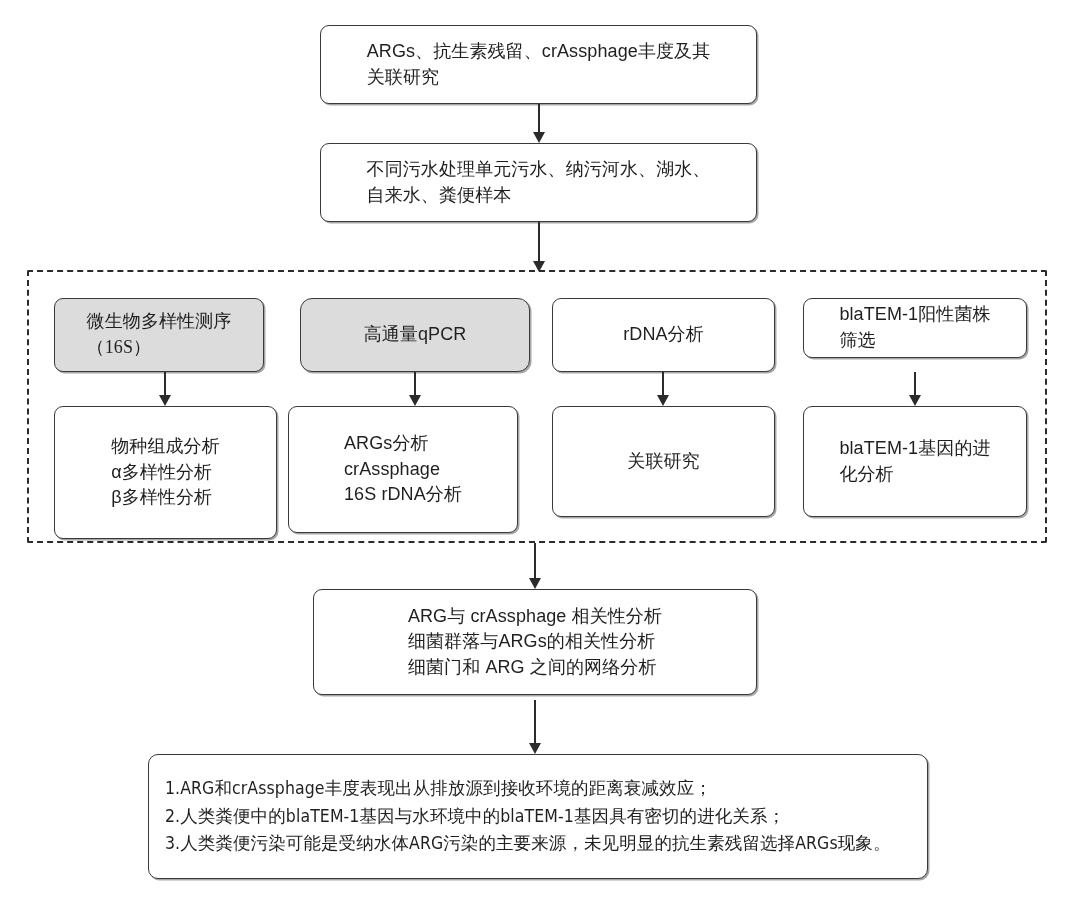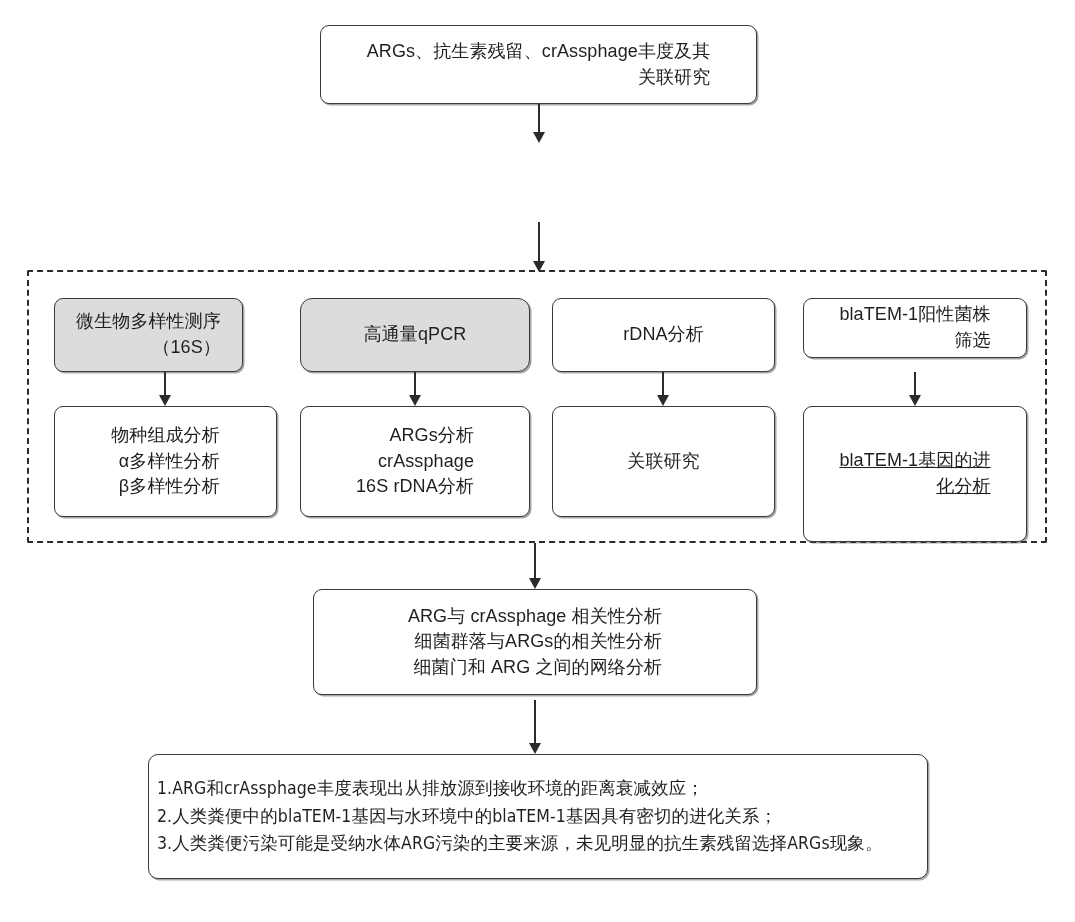--- a/index.html
+++ b/index.html
@@ -22,21 +22,21 @@
   
   .node {
     position: absolute;
     box-sizing: border-box;
     border: 1.6px solid #3a3a3a;
     border-radius: 9px;
     background: #ffffff;
     display: flex;
     align-items: center;
     justify-content: center;
-    text-align: right;
+    text-align: left;
     font-size: 18px;
     line-height: 1.42;
     color: #1f1f1f;
     letter-spacing: 0.1px;
     box-shadow: 1.5px 1.5px 0 rgba(60,60,60,0.45);
     padding: 2px 4px;
   }
   .node .txt {
     white-space: pre-line;
     display: block;
@@ -75,21 +75,21 @@
     border-top: 11px solid #2b2b2b;
   }
 
   
   .node.conclusions {
     justify-content: flex-start;
     text-align: left;
     font-family: "DejaVu Sans Condensed", "Liberation Sans", sans-serif;
     font-size: 17.5px;
     line-height: 1.58;
-    padding: 10px 8px;
+    padding: 10px 16px;
     border-radius: 10px;
   }
   .node.conclusions .txt {
     width: 100%;
   }
 </style>
 </head>
 <body>
 
 <div id="canvas">
@@ -97,50 +97,54 @@
   <div class="node" style="left:320px; top:25px; width:437px; height:79px;">
     <span class="txt">ARGs、抗生素残留、crAssphage丰度及其
 关联研究</span>
   </div>
 
   <div class="connector" style="left:538px; top:104px; width:2px; height:39px;">
     <div class="stem" style="height:30px;"></div>
     <div class="head" style="top:28px;"></div>
   </div>
 
+  <div class="node" style="left:320px; top:143px; width:437px; height:79px;">
+    <span class="txt">不同污水处理单元污水、纳污河水、湖水、
+自来水、粪便样本</span>
+  </div>
 
   <div class="connector" style="left:538px; top:222px; width:2px; height:50px;">
     <div class="stem" style="height:41px;"></div>
     <div class="head" style="top:39px;"></div>
   </div>
 
   <div class="dashed-group" style="left:27px; top:270px; width:1020px; height:273px;"></div>
 
-  <div class="node shaded" style="left:54px; top:298px; width:189px; height:74px;">
+  <div class="node shaded" style="left:54px; top:298px; width:210px; height:74px;font-family:Liberation Serif, serif;">
     <span class="txt">微生物多样性测序
 （16S）</span>
   </div>
   <div class="connector" style="left:164px; top:372px; width:2px; height:34px;">
     <div class="stem" style="height:25px;"></div>
     <div class="head" style="top:23px;"></div>
   </div>
-  <div class="node" style="left:54px; top:406px; width:223px; height:111px;">
+  <div class="node" style="left:54px; top:406px; width:223px; height:133px;">
     <span class="txt">物种组成分析
 α多样性分析
 β多样性分析</span>
   </div>
 
   <div class="node shaded" style="left:300px; top:298px; width:230px; height:74px;border-radius:12px;">
     <span class="txt">高通量qPCR</span>
   </div>
   <div class="connector" style="left:414px; top:372px; width:2px; height:34px;">
     <div class="stem" style="height:25px;"></div>
     <div class="head" style="top:23px;"></div>
   </div>
-  <div class="node" style="left:300px; top:406px; width:230px; height:111px;">
+  <div class="node" style="left:288px; top:406px; width:230px; height:127px;">
     <span class="txt">ARGs分析
 crAssphage
 16S rDNA分析</span>
   </div>
 
   <div class="node" style="left:552px; top:298px; width:223px; height:74px;">
     <span class="txt">rDNA分析</span>
   </div>
   <div class="connector" style="left:662px; top:372px; width:2px; height:34px;">
     <div class="stem" style="height:25px;"></div>
@@ -151,21 +155,21 @@
   </div>
 
   <div class="node" style="left:803px; top:298px; width:224px; height:60px;">
     <span class="txt">blaTEM-1阳性菌株
 筛选</span>
   </div>
   <div class="connector" style="left:914px; top:372px; width:2px; height:34px;">
     <div class="stem" style="height:25px;"></div>
     <div class="head" style="top:23px;"></div>
   </div>
-  <div class="node" style="left:803px; top:406px; width:224px; height:136px;text-decoration:underline;">
+  <div class="node" style="left:803px; top:406px; width:224px; height:111px;">
     <span class="txt">blaTEM-1基因的进
 化分析</span>
   </div>
 
   <div class="connector" style="left:534px; top:543px; width:2px; height:46px;">
     <div class="stem" style="height:37px;"></div>
     <div class="head" style="top:35px;"></div>
   </div>
 
   <div class="node" style="left:313px; top:589px; width:444px; height:106px;">

